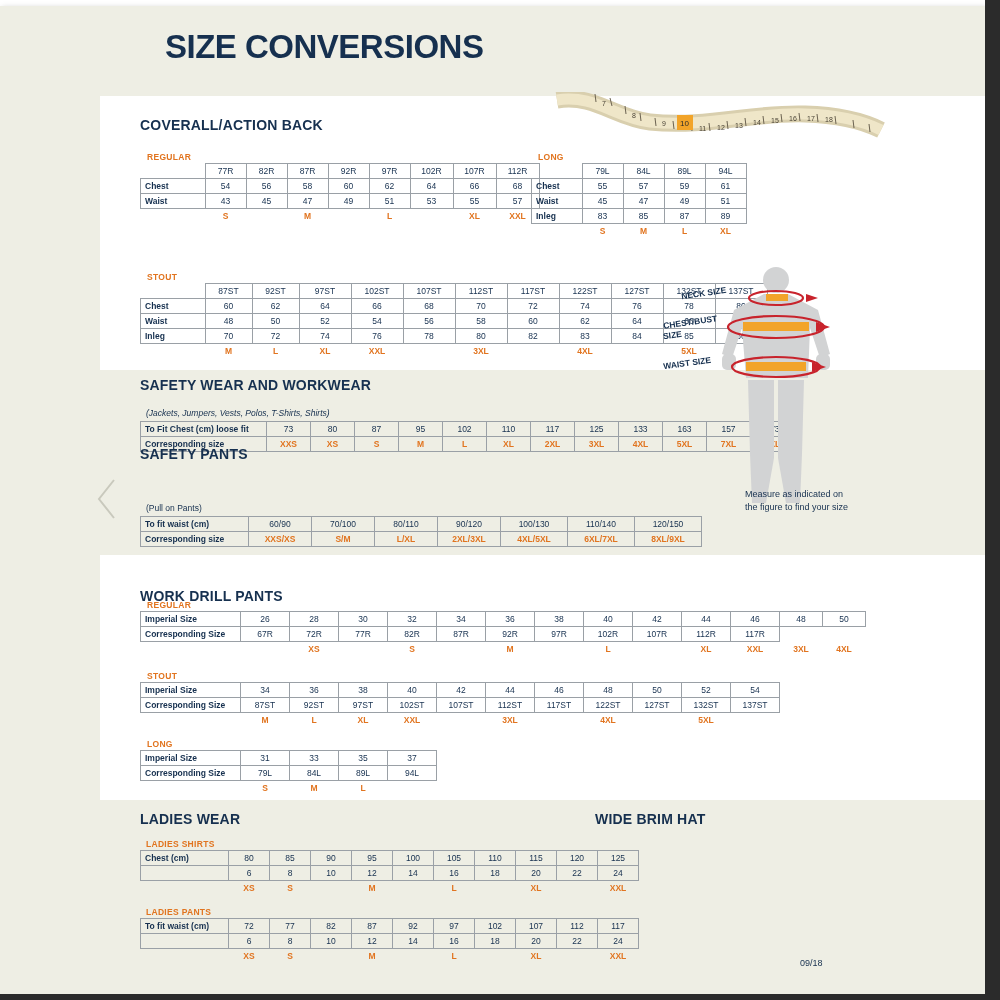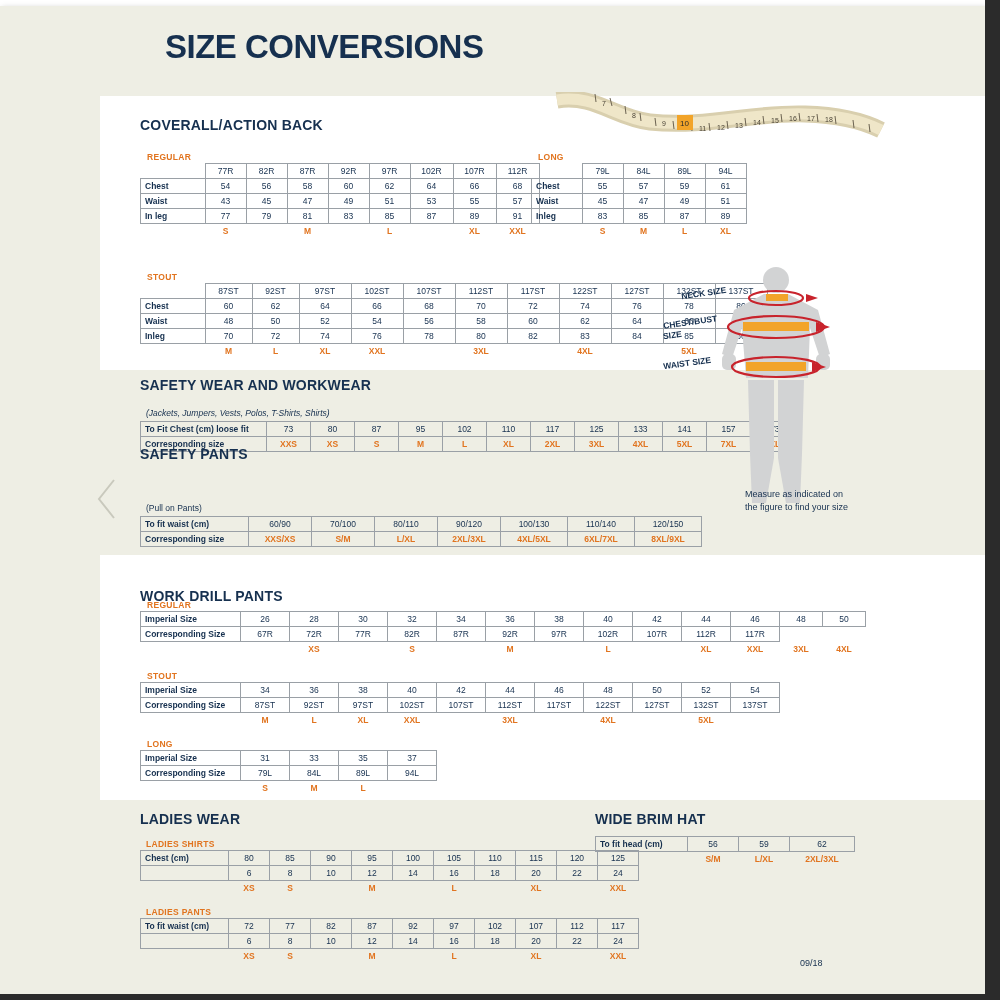--- a/index.html
+++ b/index.html
@@ -177,31 +177,20 @@
       <td>43</td>
       <td>45</td>
       <td>47</td>
       <td>49</td>
       <td>51</td>
       <td>53</td>
       <td>55</td>
       <td>57</td>
     </tr>
     <tr>
-      <td class="lbl">In leg</td>
-      <td>77</td>
-      <td>79</td>
-      <td>81</td>
-      <td>83</td>
-      <td>85</td>
-      <td>87</td>
-      <td>89</td>
-      <td>91</td>
-    </tr>
-    <tr>
       <td class="nb"></td>
       <td class="sz">S</td>
       <td class="nb"></td>
       <td class="sz">M</td>
       <td class="nb"></td>
       <td class="sz">L</td>
       <td class="nb"></td>
       <td class="sz">XL</td>
       <td class="sz">XXL</td>
     </tr>
@@ -334,21 +323,21 @@
       <td class="lbl" style="width:118px">To Fit Chest (cm) loose fit</td>
       <td style="width:37px">73</td>
       <td style="width:37px">80</td>
       <td style="width:37px">87</td>
       <td style="width:37px">95</td>
       <td style="width:37px">102</td>
       <td style="width:37px">110</td>
       <td style="width:37px">117</td>
       <td style="width:37px">125</td>
       <td style="width:37px">133</td>
-      <td style="width:37px">141</td>
+      <td style="width:37px">163</td>
       <td style="width:37px">157</td>
       <td style="width:37px">173</td>
     </tr>
     <tr>
       <td class="lbl">Corresponding size</td>
       <td class="orange">XXS</td>
       <td class="orange">XS</td>
       <td class="orange">S</td>
       <td class="orange">M</td>
       <td class="orange">L</td>
@@ -643,34 +632,18 @@
       <td class="sz">L</td>
       <td class="nb"></td>
       <td class="sz">XL</td>
       <td class="nb"></td>
       <td class="sz">XXL</td>
     </tr>
   </tbody>
     </table>
 
   <div class="section-title" style="left:595px;top:811px;">WIDE BRIM HAT</div>
-  <table class="grid" style="left:595px;top:836px;">
-    <tbody>
-        <tr>
-      <td class="lbl" style="width:84px">To fit head (cm)</td>
-      <td style="width:44px">56</td>
-      <td style="width:44px">59</td>
-      <td style="width:58px">62</td>
-    </tr>
-    <tr>
-      <td class="nb"></td>
-      <td class="sz">S/M</td>
-      <td class="sz">L/XL</td>
-      <td class="sz">2XL/3XL</td>
-    </tr>
-  </tbody>
-    </table>
 
   <div class="datestamp">09/18</div>
 
   <div class="darkedge"></div>
   <div class="darkbottom"></div>
 </div>
 
 </body></html>

